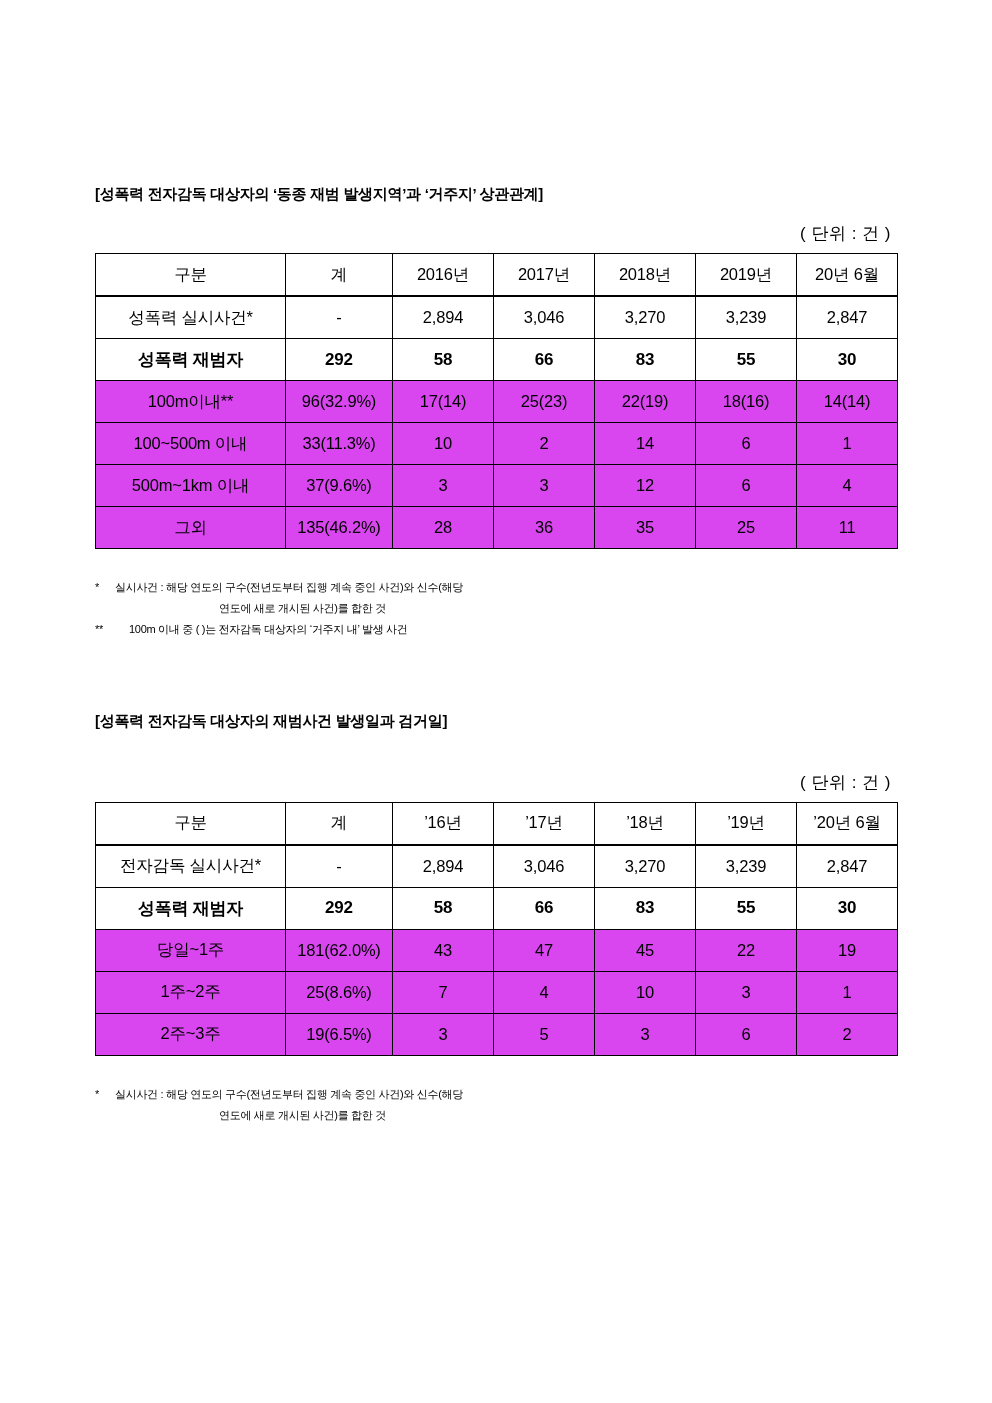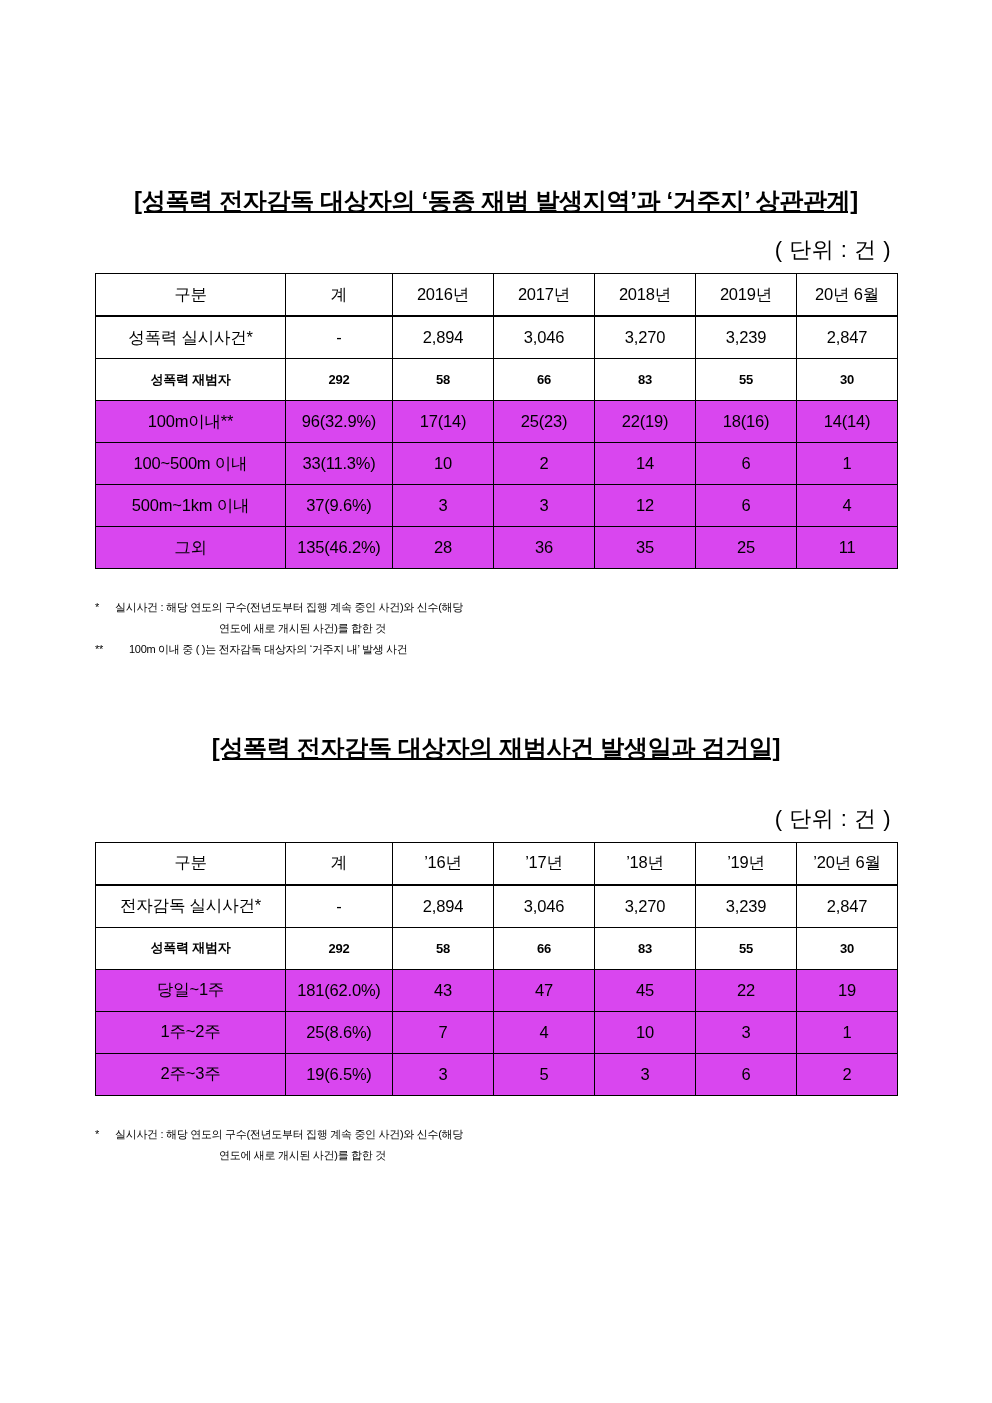--- a/index.html
+++ b/index.html
@@ -13,30 +13,28 @@
     font-family: "Liberation Sans", "DejaVu Sans", sans-serif;
     color: #000000;
     position: relative;
   }
   .page {
     box-sizing: border-box;
     padding: 0 95px;
     padding-top: 185px;
   }
   .section-title {
-    text-align: center;
-    font-size: 24px;
+    font-size: 15px;
     font-weight: 700;
     letter-spacing: -0.3px;
     margin-bottom: 18px;
-    text-decoration: underline;
   }
   .unit-line {
     text-align: right;
-    font-size: 22px;
+    font-size: 17px;
     margin-bottom: 8px;
     padding-right: 6px;
     letter-spacing: 0.5px;
   }
   table.data {
     border-collapse: collapse;
     width: 802px;
     table-layout: fixed;
     margin: 8px auto;
   }
@@ -49,21 +47,21 @@
     padding: 0;
     height: 41px;
     letter-spacing: -0.2px;
   }
   table.data thead td {
     border-bottom: 2px solid #000;
   }
   .col-label { width: 190px; }
   .col-total { width: 107px; }
   .col-year  { width: 101px; }
-  tr.row-total td { font-weight: 700; font-size: 13px; }
+  tr.row-total td { font-weight: 700; font-size: 17px; }
   tr.shaded td { background: #d946ef; }
   .small-pct { font-size: 13.5px; }
 
   .note {
     font-size: 11px;
     line-height: 1.9;
     letter-spacing: -0.3px;
     margin-top: 28px;
     padding-left: 0px;
   }

